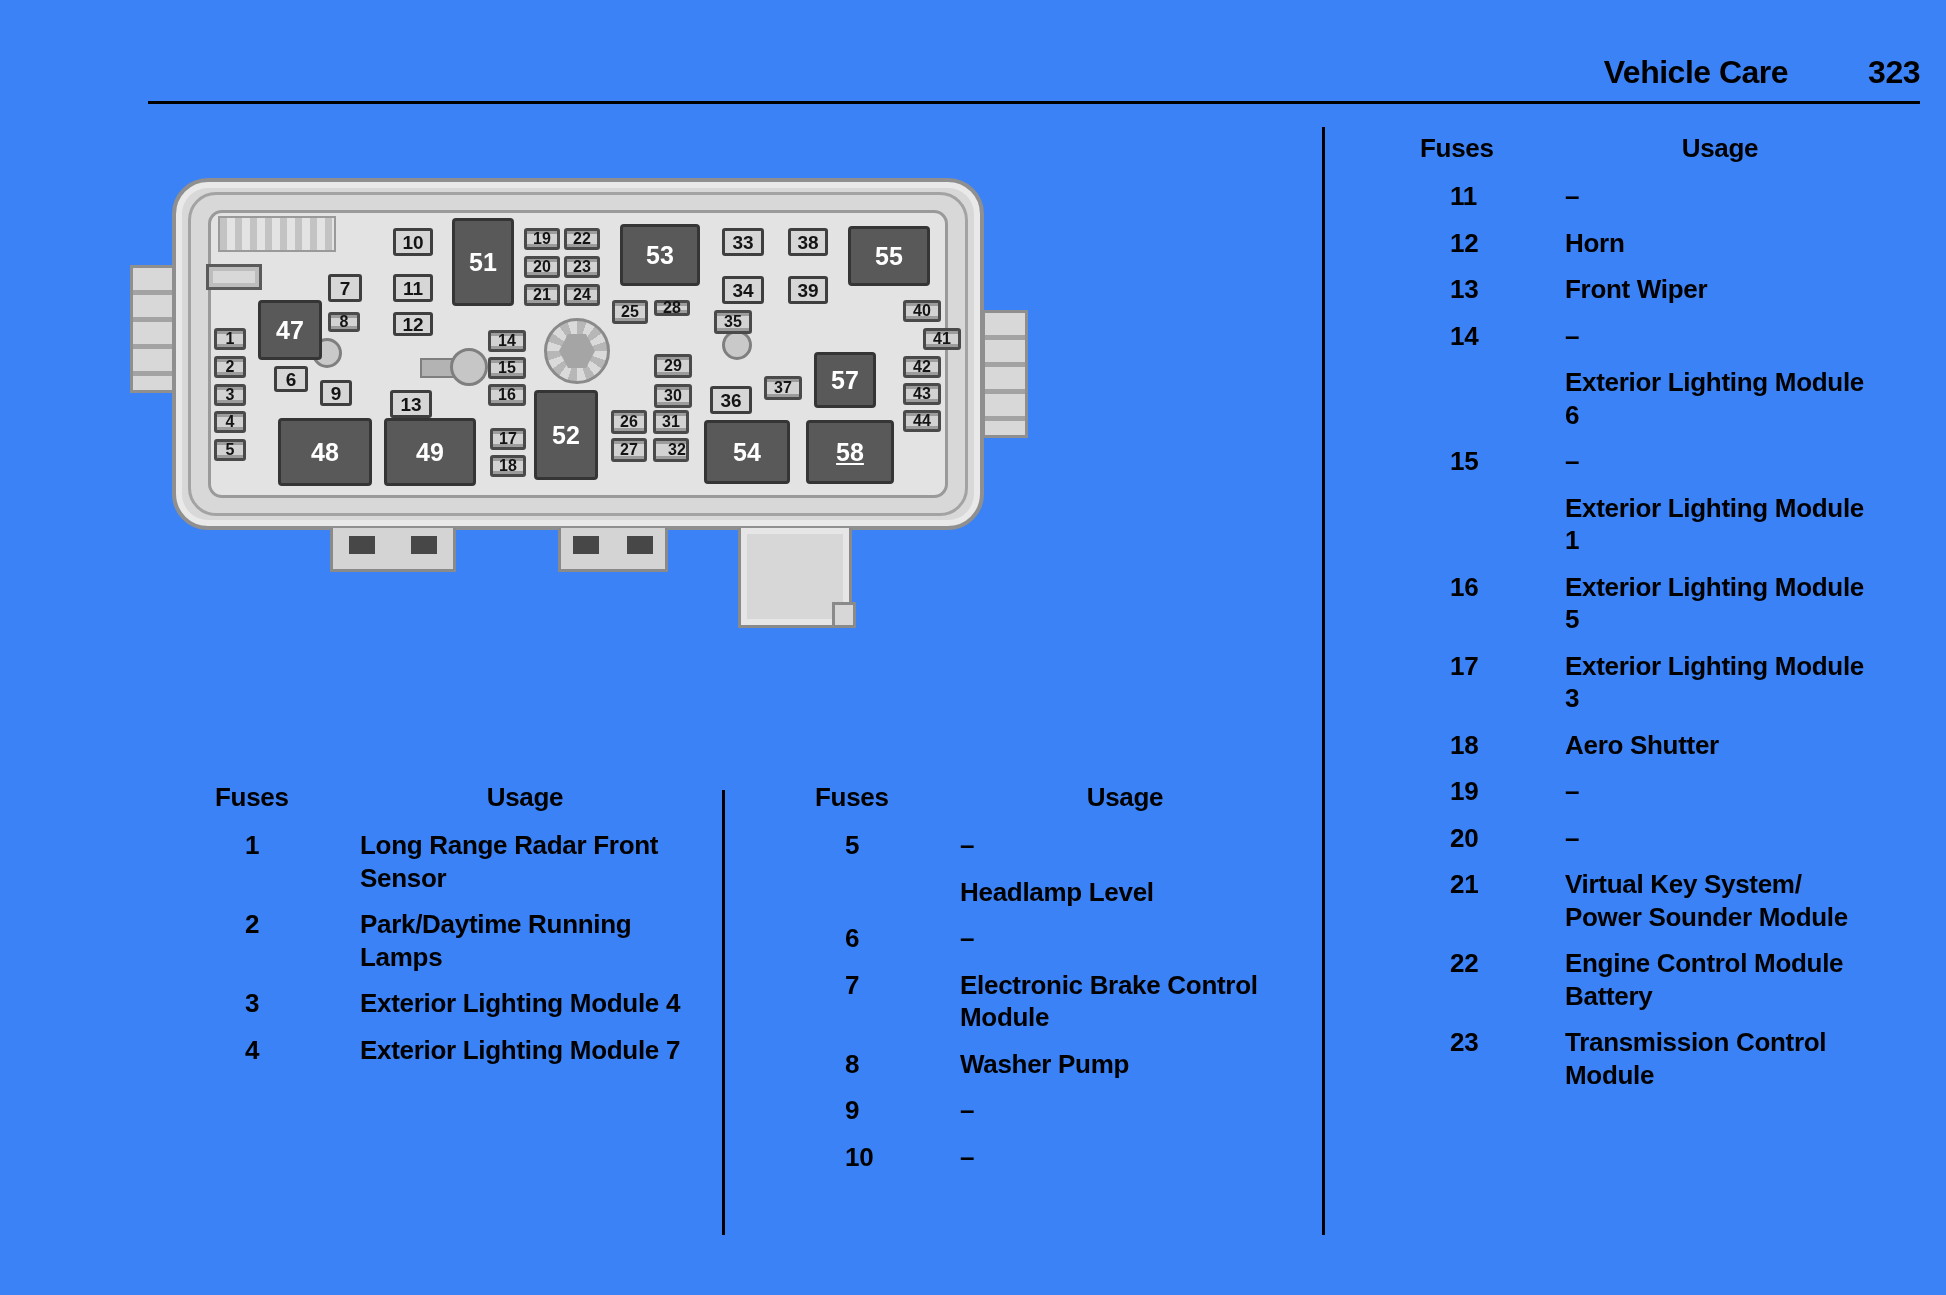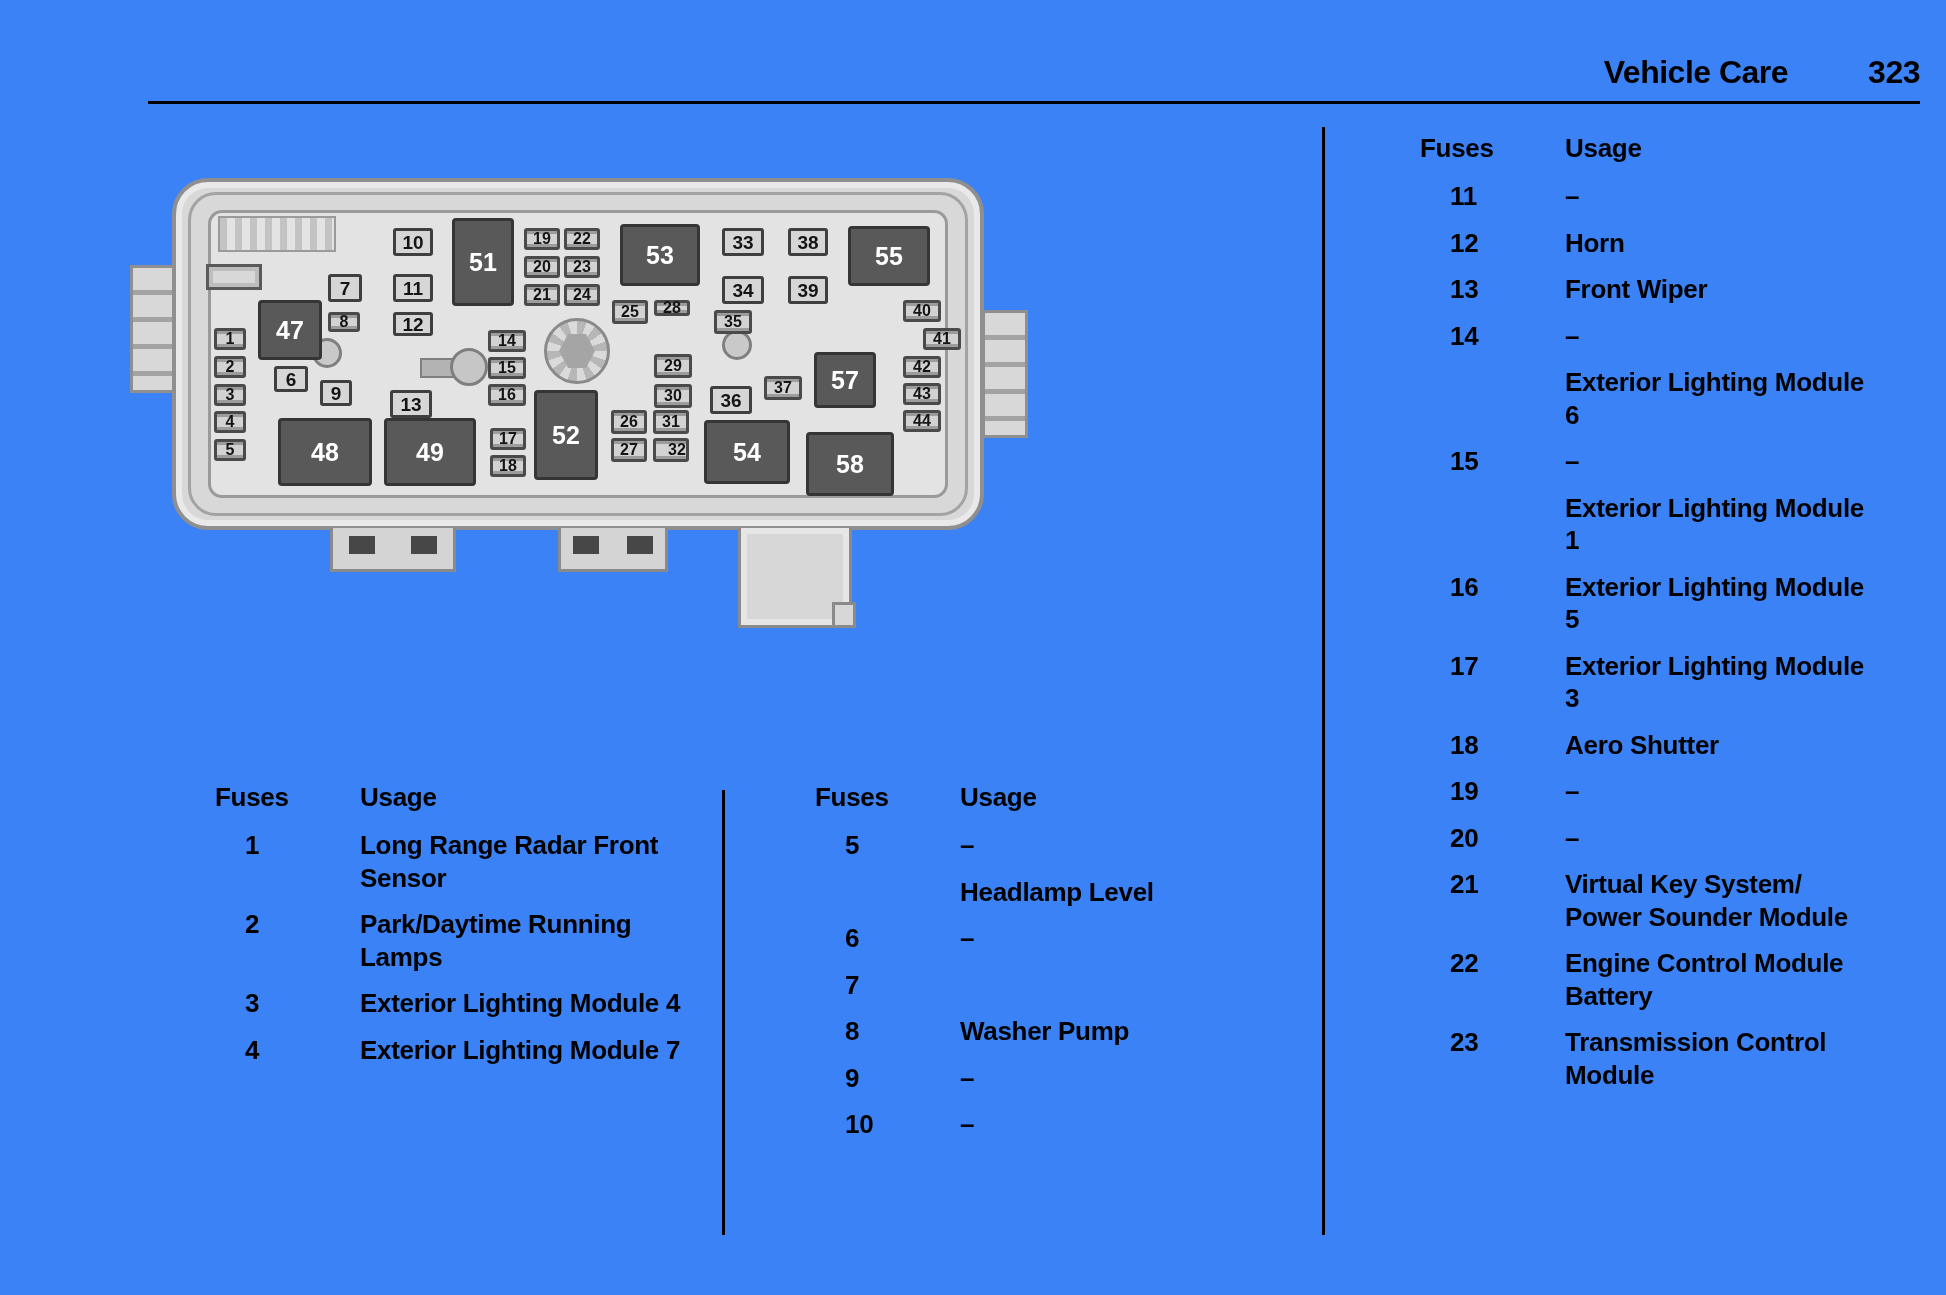--- a/index.html
+++ b/index.html
@@ -14,21 +14,21 @@
     font-weight:bold;font-size:32px;letter-spacing:-0.5px;
   }
   .top-rule{position:absolute;top:101px;left:148px;width:1772px;height:3px;background:#000;}
   .vdiv-right{position:absolute;left:1322px;top:127px;width:3px;height:1108px;background:#000;}
   .vdiv-mid{position:absolute;left:722px;top:790px;width:3px;height:445px;background:#000;}
 
   
   .fuse-table{position:absolute;font-weight:bold;font-size:26px;letter-spacing:-0.3px;}
   .t-head{display:flex;margin-bottom:16px;}
   .t-h-fuses{width:145px;text-align:left;}
-  .t-h-usage{flex:1;}
+  .t-h-usage{flex:1;text-align:center;}
   .t-row{display:flex;margin-bottom:14px;}
   .t-num{width:145px;box-sizing:border-box;padding-left:30px;text-align:left;line-height:1.25;}
   .t-usage{flex:1;text-align:left;line-height:1.25;}
 
   
   #diagram{position:absolute;left:130px;top:170px;width:890px;height:470px;}
   .dg{position:absolute;box-sizing:border-box;}
   .housing{left:42px;top:8px;width:812px;height:352px;border:4px solid #8f8f8f;border-radius:36px;
     background:#d8d8d8;box-shadow:inset 0 0 0 6px #e9e9e9;}
   .rim{left:58px;top:22px;width:780px;height:324px;border:3px solid #a3a3a3;border-radius:28px;}
@@ -147,21 +147,21 @@
         <div class="fuse fuse-micro" style="left: 773px; top: 240px; width: 38px; height: 22px;">44</div>
         <div class="fuse fuse-relay" style="left: 128px; top: 130px; width: 64px; height: 60px;">47</div>
         <div class="fuse fuse-relay" style="left: 148px; top: 248px; width: 94px; height: 68px;">48</div>
         <div class="fuse fuse-relay" style="left: 254px; top: 248px; width: 92px; height: 68px;">49</div>
         <div class="fuse fuse-relay" style="left: 322px; top: 48px; width: 62px; height: 88px;">51</div>
         <div class="fuse fuse-relay" style="left: 404px; top: 220px; width: 64px; height: 90px;">52</div>
         <div class="fuse fuse-relay" style="left: 490px; top: 54px; width: 80px; height: 62px;">53</div>
         <div class="fuse fuse-relay" style="left: 574px; top: 250px; width: 86px; height: 64px;">54</div>
         <div class="fuse fuse-relay" style="left: 718px; top: 56px; width: 82px; height: 60px;">55</div>
         <div class="fuse fuse-relay" style="left: 684px; top: 182px; width: 62px; height: 56px;">57</div>
-        <div class="fuse fuse-relay" style="left: 676px; top: 262px; width: 88px; height: 64px;">58</div>
+        <div class="fuse fuse-relay" style="left: 676px; top: 250px; width: 88px; height: 64px; text-decoration: underline;">58</div>
       </div>
   </div>
 
   <div class="fuse-table" id="table-left" style="left:215px;top:782px;width:475px;">
     <div class="t-head">
       <div class="t-h-fuses">Fuses</div>
       <div class="t-h-usage">Usage</div>
     </div>
     <div class="t-body">
         <div class="t-row">
@@ -196,20 +196,21 @@
         <div class="t-row">
           <div class="t-num"></div>
           <div class="t-usage">Headlamp Level</div>
         </div>
         <div class="t-row">
           <div class="t-num">6</div>
           <div class="t-usage">–</div>
         </div>
         <div class="t-row">
           <div class="t-num">7</div>
+          <div class="t-usage">Electronic Brake Control Module</div>
         </div>
         <div class="t-row">
           <div class="t-num">8</div>
           <div class="t-usage">Washer Pump</div>
         </div>
         <div class="t-row">
           <div class="t-num">9</div>
           <div class="t-usage">–</div>
         </div>
         <div class="t-row">

